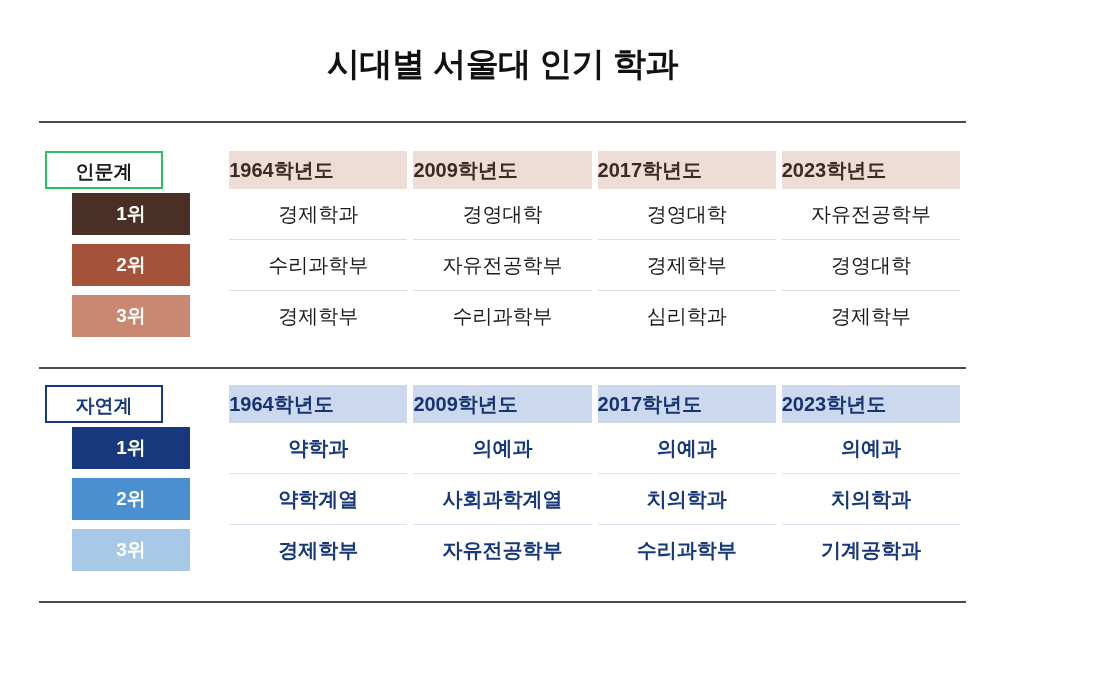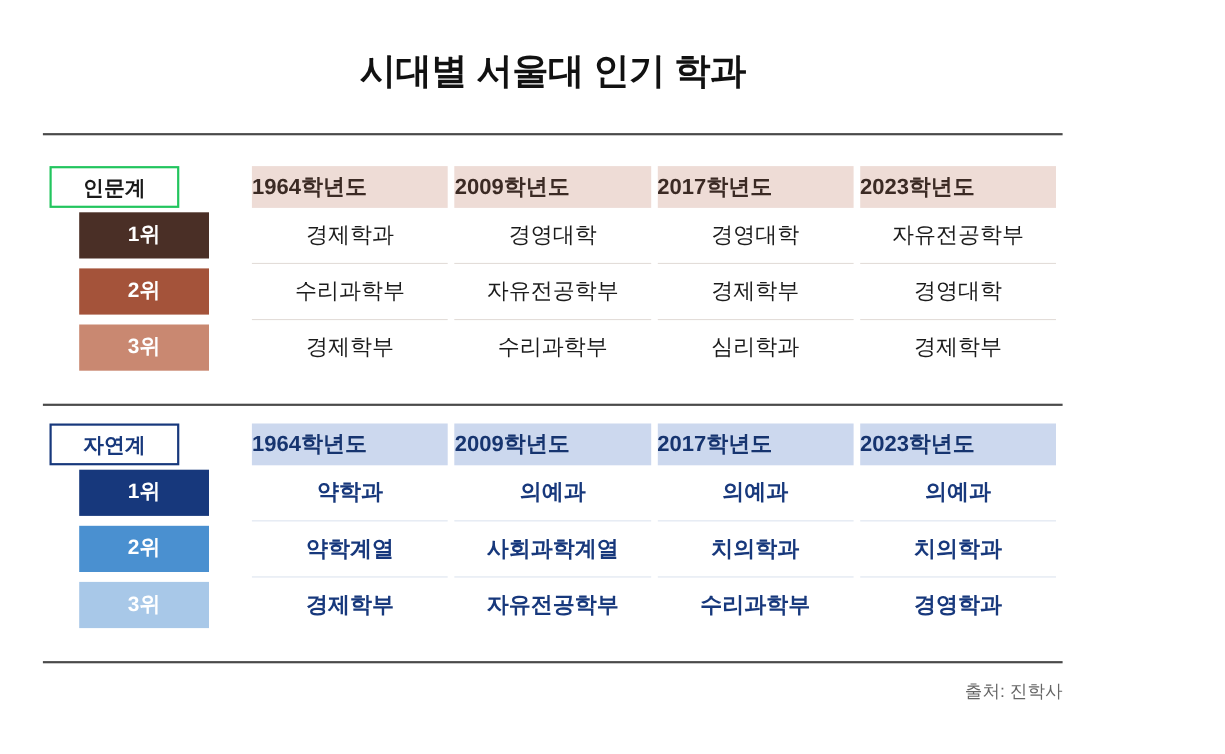--- a/index.html
+++ b/index.html
@@ -334,23 +334,22 @@
       <td>
             <div class="data-cell nat">경제학부</div>
           </td>
       <td>
             <div class="data-cell nat">자유전공학부</div>
           </td>
       <td>
             <div class="data-cell nat">수리과학부</div>
           </td>
       <td>
-            <div class="data-cell nat">경영학과</div>
+            <div class="data-cell nat">기계공학과</div>
           </td>
     </tr>
   </tbody>
     </table>
 
   <div class="spacer-rule"></div>
 
-  <div class="source">출처: 진학사</div>
 
 </div>
 
 </body></html>

